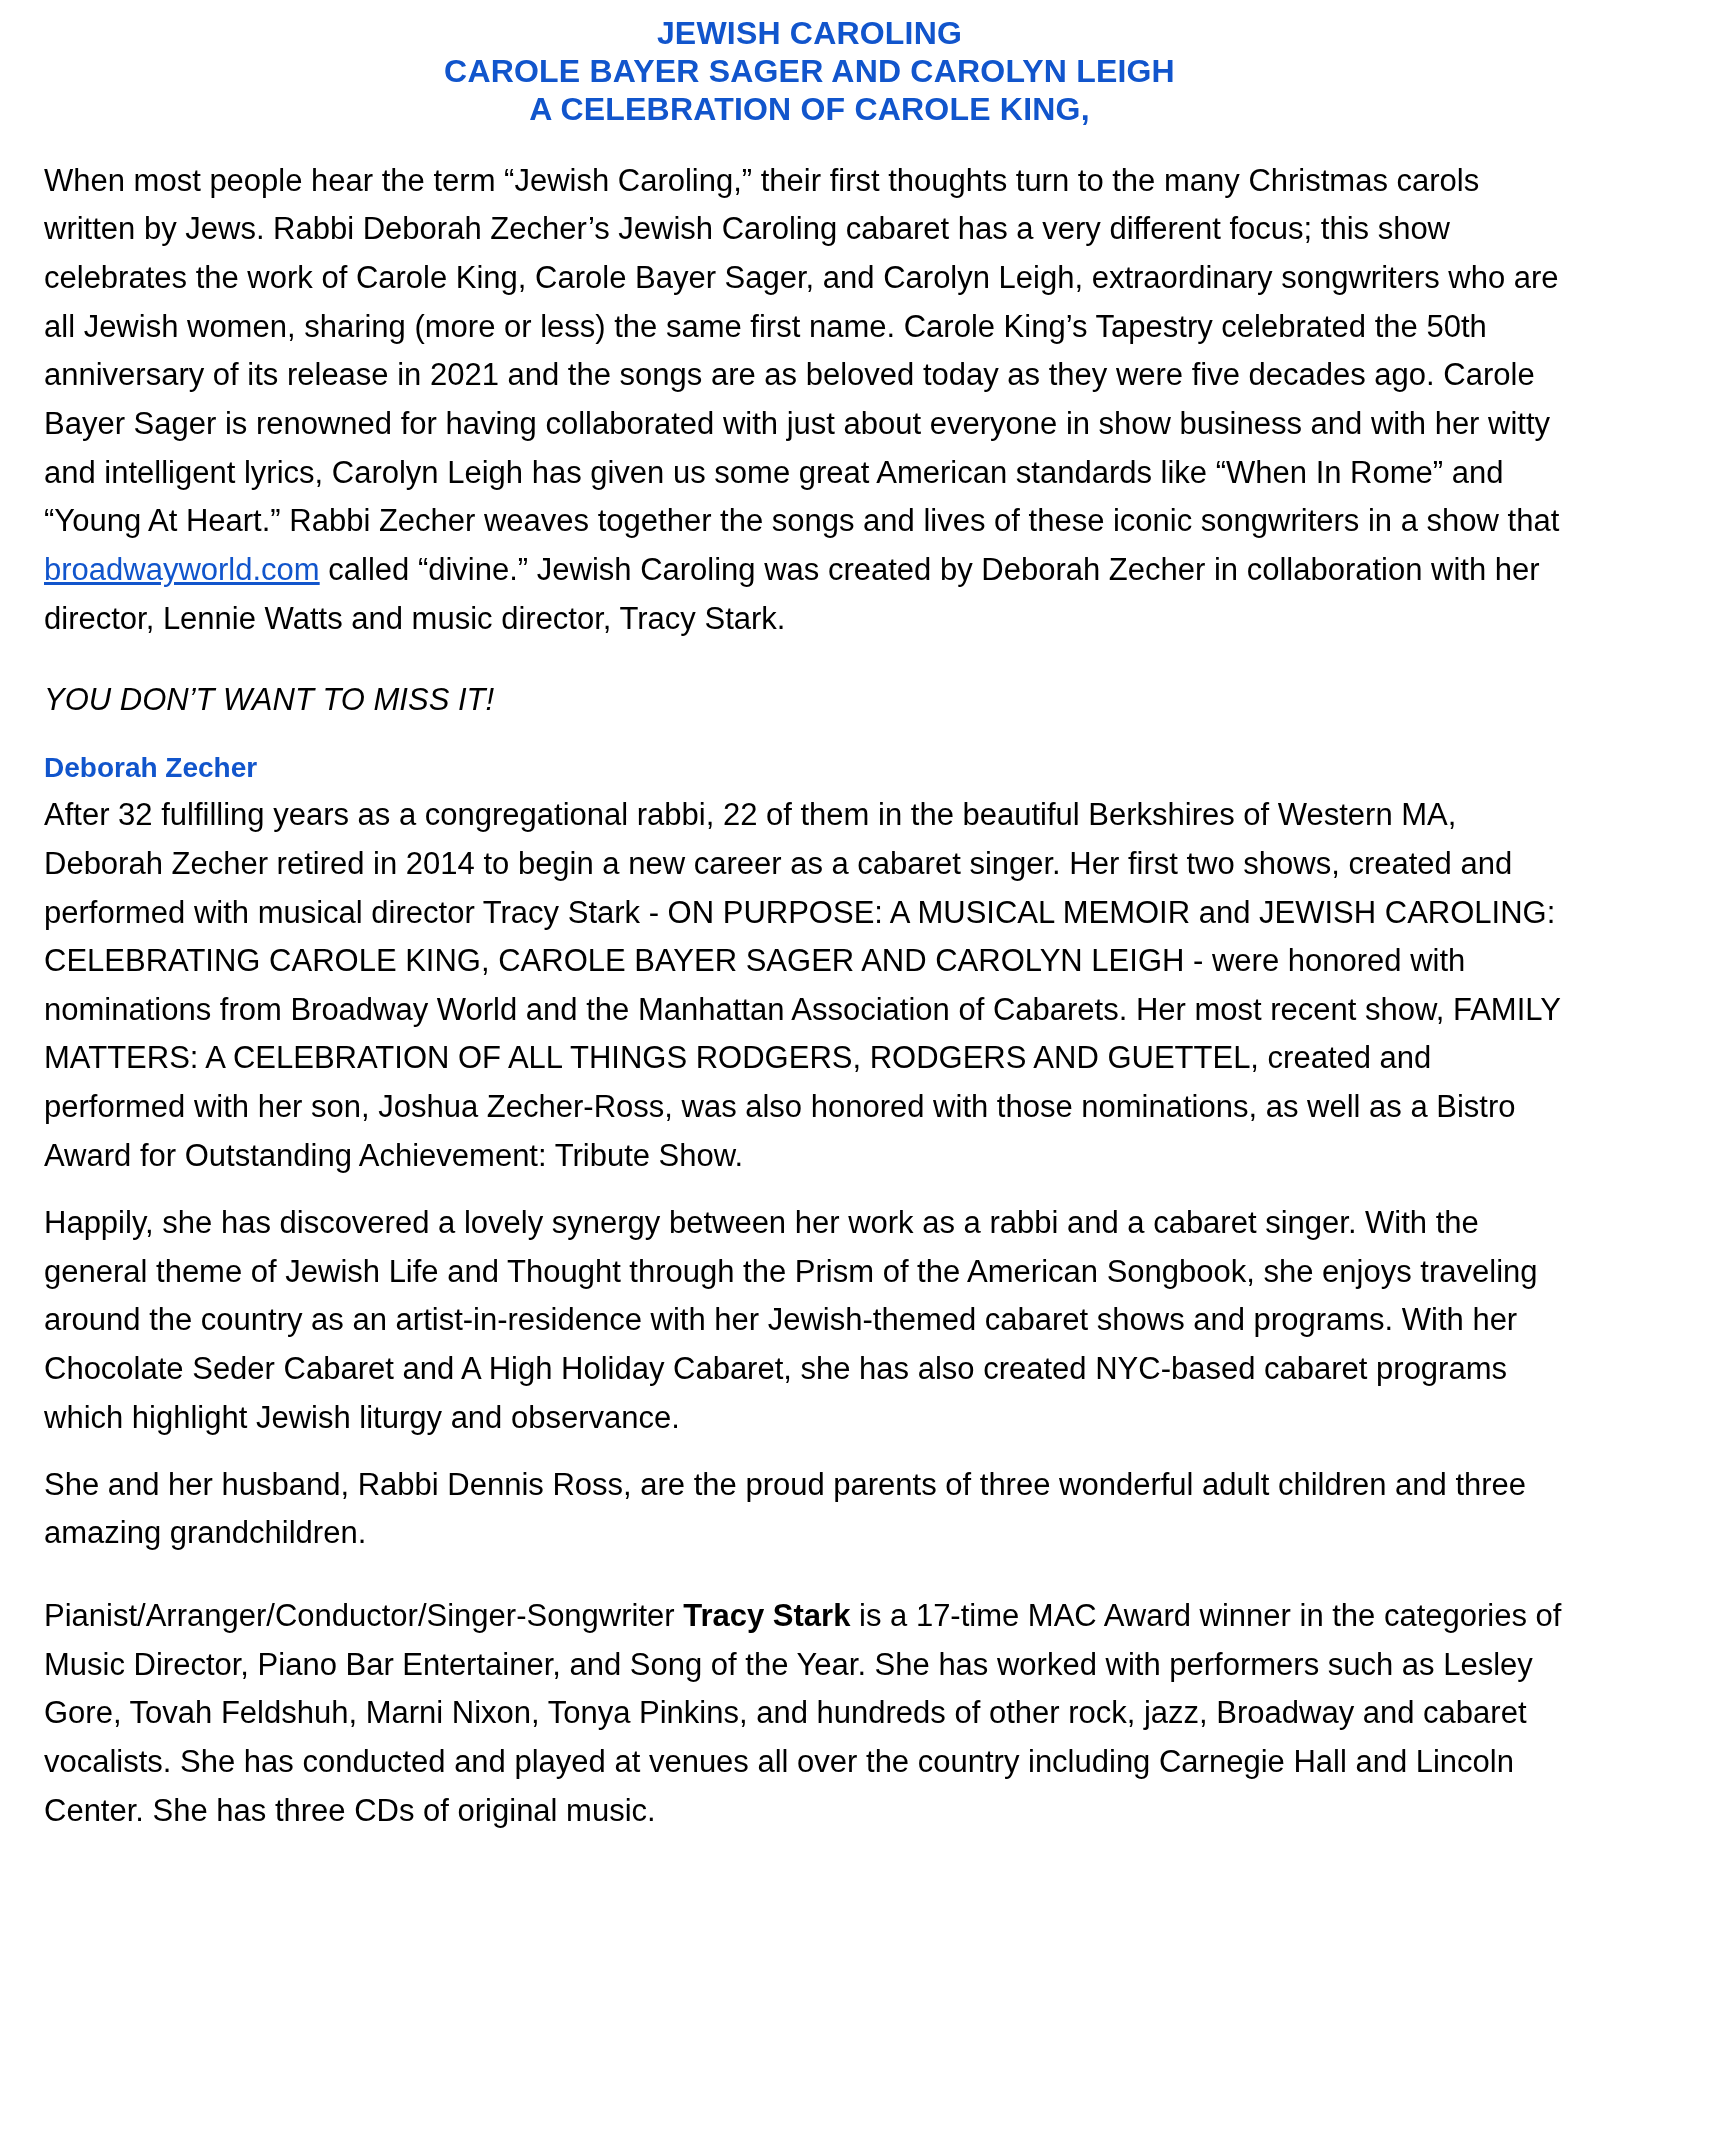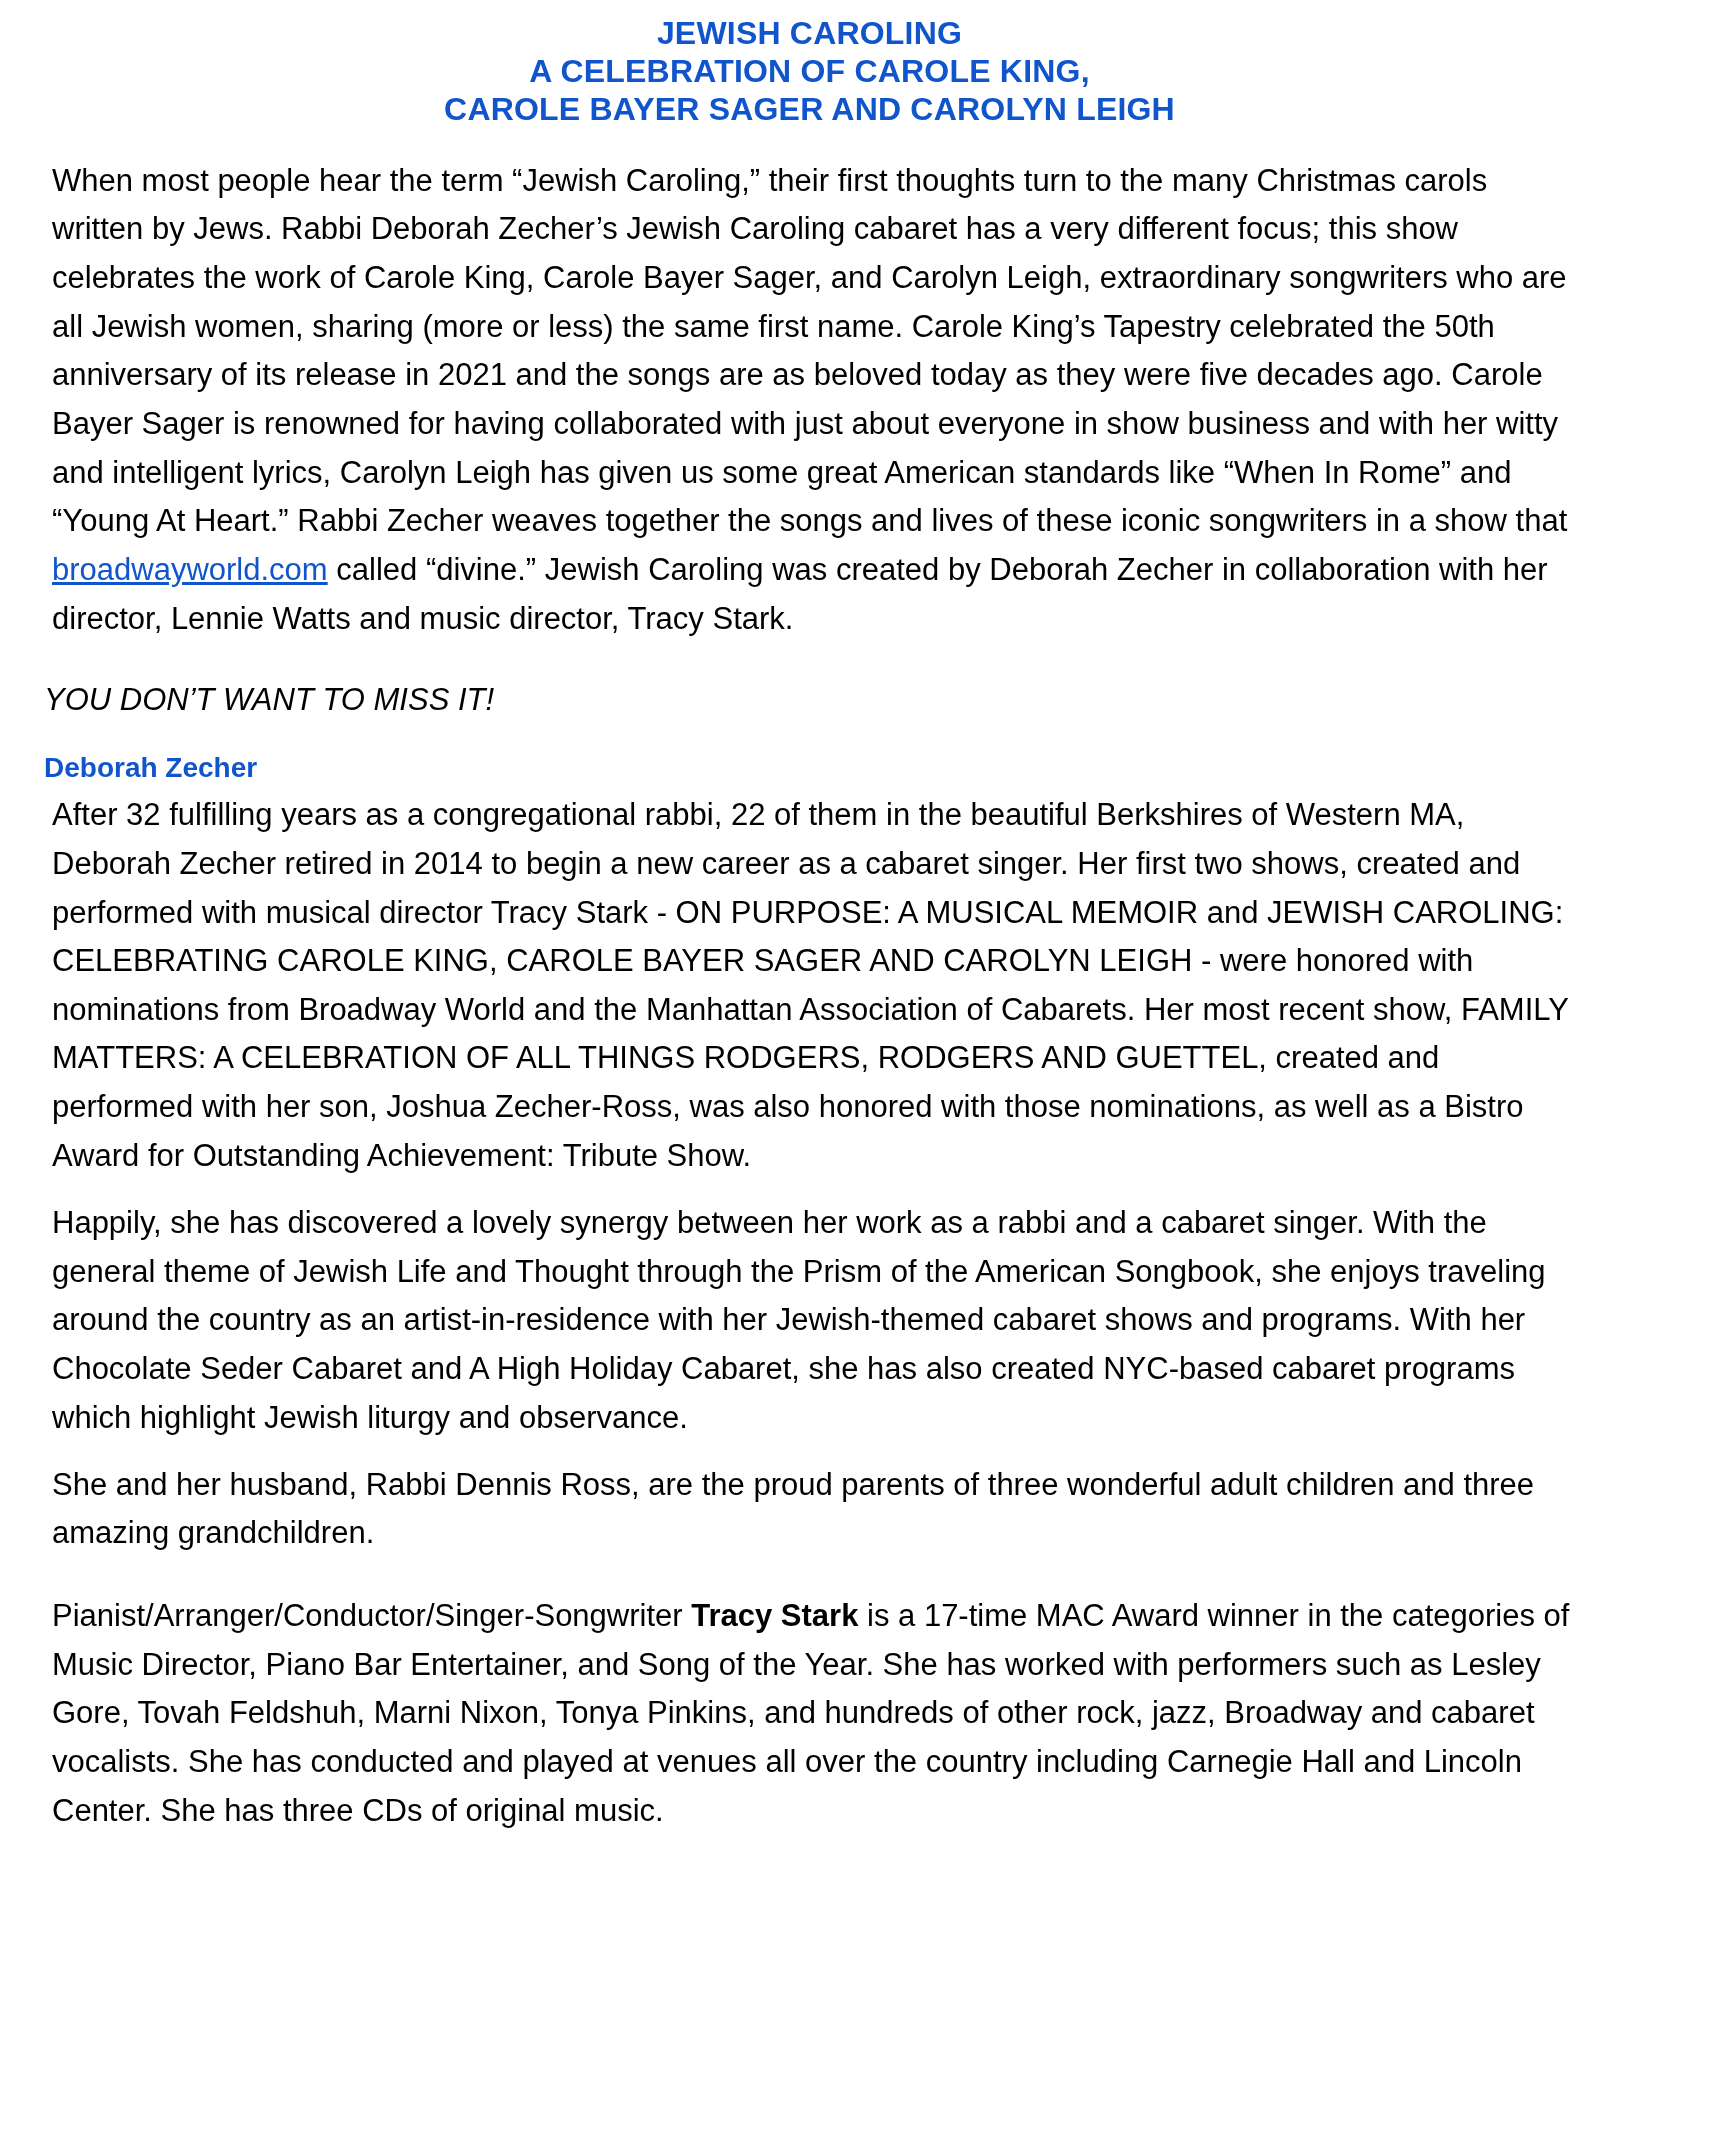--- a/index.html
+++ b/index.html
@@ -29,21 +29,21 @@
     letter-spacing: 0.2px;
     margin: 0 0 28.5px 0;
   }
   .title-block .tline {
     display: block;
     white-space: pre;
   }
   p.body-par {
     font-size: 31px;
     line-height: 1.57;
-    margin: 0 0 0 8px;
+    margin: 0 0 0 0;
     color: #000000;
     text-align: left;
   }
   a.inline-link {
     color: #1155cc;
     text-decoration: underline;
     cursor: pointer;
   }
   .italic-line {
     font-style: italic;
@@ -69,22 +69,22 @@
     height: 34px;
   }
 </style>
 </head>
 <body>
 
 <div class="page">
 
   <div class="title-block">
     <span class="tline">JEWISH CAROLING</span>
+    <span class="tline">CAROLE BAYER SAGER AND CAROLYN LEIGH</span>
     <span class="tline">A CELEBRATION OF CAROLE KING,</span>
-    <span class="tline">CAROLE BAYER SAGER AND CAROLYN LEIGH</span>
   </div>
 
   <p class="body-par"><span>When most people hear the term “Jewish Caroling,” their first thoughts turn to the many Christmas carols written by Jews. Rabbi Deborah Zecher’s Jewish Caroling cabaret has a very different focus; this show celebrates the work of Carole King, Carole Bayer Sager, and Carolyn Leigh, extraordinary songwriters who are all Jewish women, sharing (more or less) the same first name. Carole King’s Tapestry celebrated the 50th anniversary of its release in 2021 and the songs are as beloved today as they were five decades ago. Carole Bayer Sager is renowned for having collaborated with just about everyone in show business and with her witty and intelligent lyrics, Carolyn Leigh has given us some great American standards like “When In Rome” and “Young At Heart.” Rabbi Zecher weaves together the songs and lives of these iconic songwriters in a show that </span><a class="inline-link" href="#">broadwayworld.com</a><span> called “divine.” Jewish Caroling was created by Deborah Zecher in collaboration with her director, Lennie Watts and music director, Tracy Stark.</span></p>
 
   <div class="par-spacer-lg"></div>
 
   <p class="italic-line">YOU DON’T WANT TO MISS IT!</p>
 
   <h2 class="section-heading">Deborah Zecher</h2>
 

